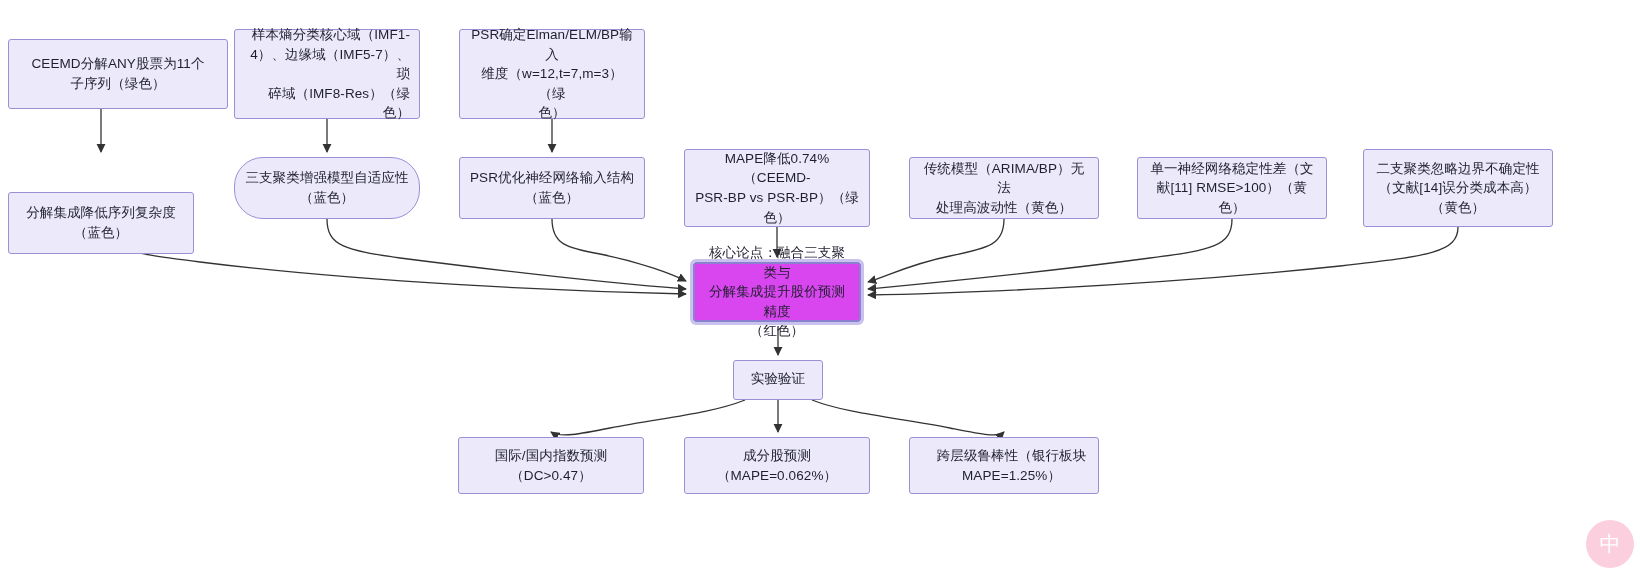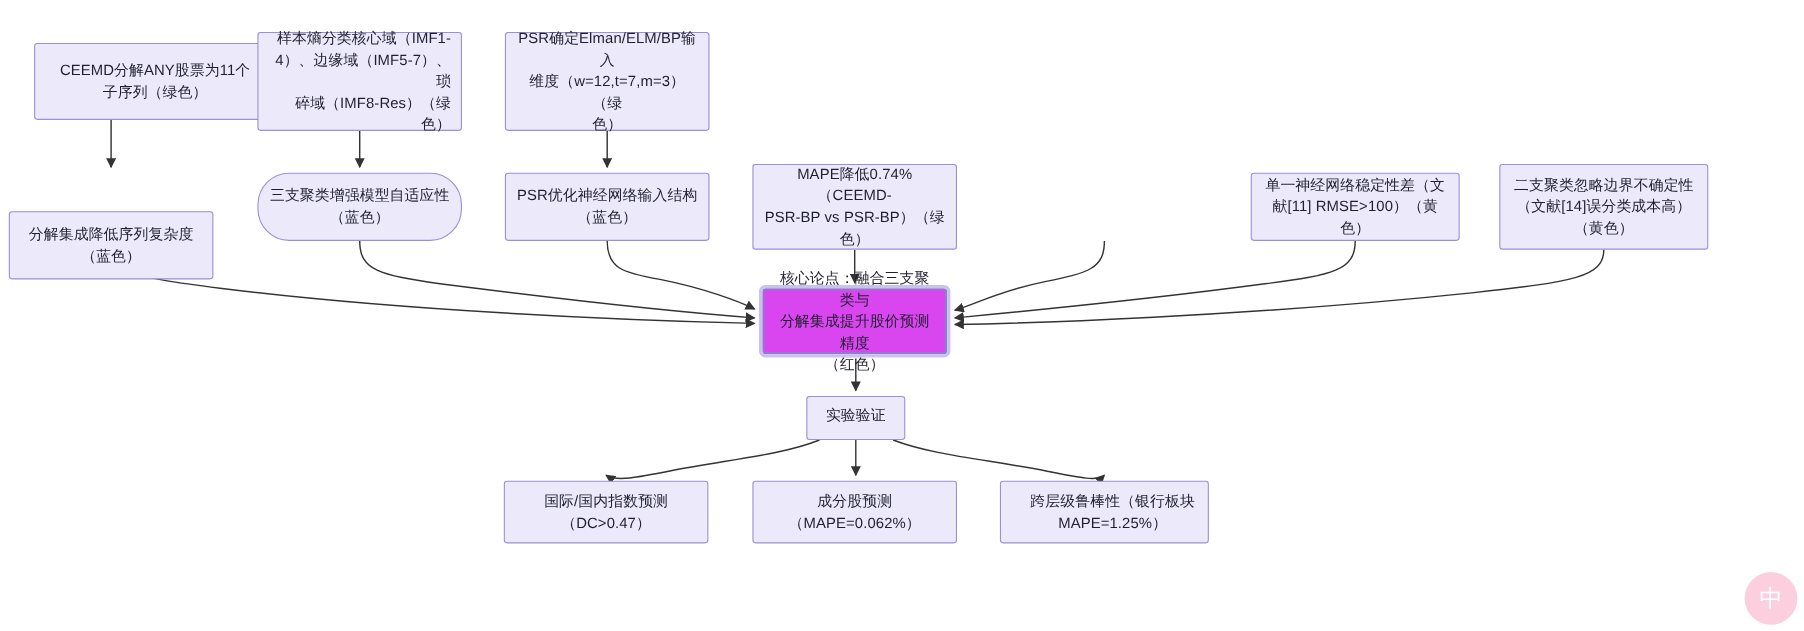--- a/index.html
+++ b/index.html
@@ -98,21 +98,21 @@
       <path d="M 1458 227 C 1458 252 1430 256 1340 266 C 1130 288 930 294 868 295"></path>
 
       <path d="M 778 326 L 778 355"></path>
 
       <path d="M 745 400 C 710 414 660 418 610 428 C 580 434 560 438 551 432"></path>
       <path d="M 778 400 L 778 432"></path>
       <path d="M 812 400 C 848 414 900 418 950 428 C 980 434 998 438 1004 432"></path>
     </g>
   </svg>
 
-  <div class="node" style="left:8px; top:39px; width:220px; height:70px;margin-left:23px;">
+  <div class="node" style="left:8px; top:39px; width:220px; height:70px;">
     <span class="node-text">CEEMD分解ANY股票为11个
 子序列（绿色）</span>
   </div>
 
   <div class="node" style="left:234px; top:29px; width:186px; height:90px;text-align:right;">
     <span class="node-text">样本熵分类核心域（IMF1-
 4）、边缘域（IMF5-7）、琐
 碎域（IMF8-Res）（绿色）</span>
   </div>
 
@@ -136,20 +136,24 @@
     <span class="node-text">PSR优化神经网络输入结构
 （蓝色）</span>
   </div>
 
   <div class="node" style="left:684px; top:149px; width:186px; height:78px;">
     <span class="node-text">MAPE降低0.74%（CEEMD-
 PSR-BP vs PSR-BP）（绿
 色）</span>
   </div>
 
+  <div class="node" style="left:909px; top:157px; width:190px; height:62px;">
+    <span class="node-text">传统模型（ARIMA/BP）无法
+处理高波动性（黄色）</span>
+  </div>
 
   <div class="node" style="left:1137px; top:157px; width:190px; height:62px;">
     <span class="node-text">单一神经网络稳定性差（文
 献[11] RMSE&gt;100）（黄色）</span>
   </div>
 
   <div class="node" style="left:1363px; top:149px; width:190px; height:78px;">
     <span class="node-text">二支聚类忽略边界不确定性
 （文献[14]误分类成本高）
 （黄色）</span>

